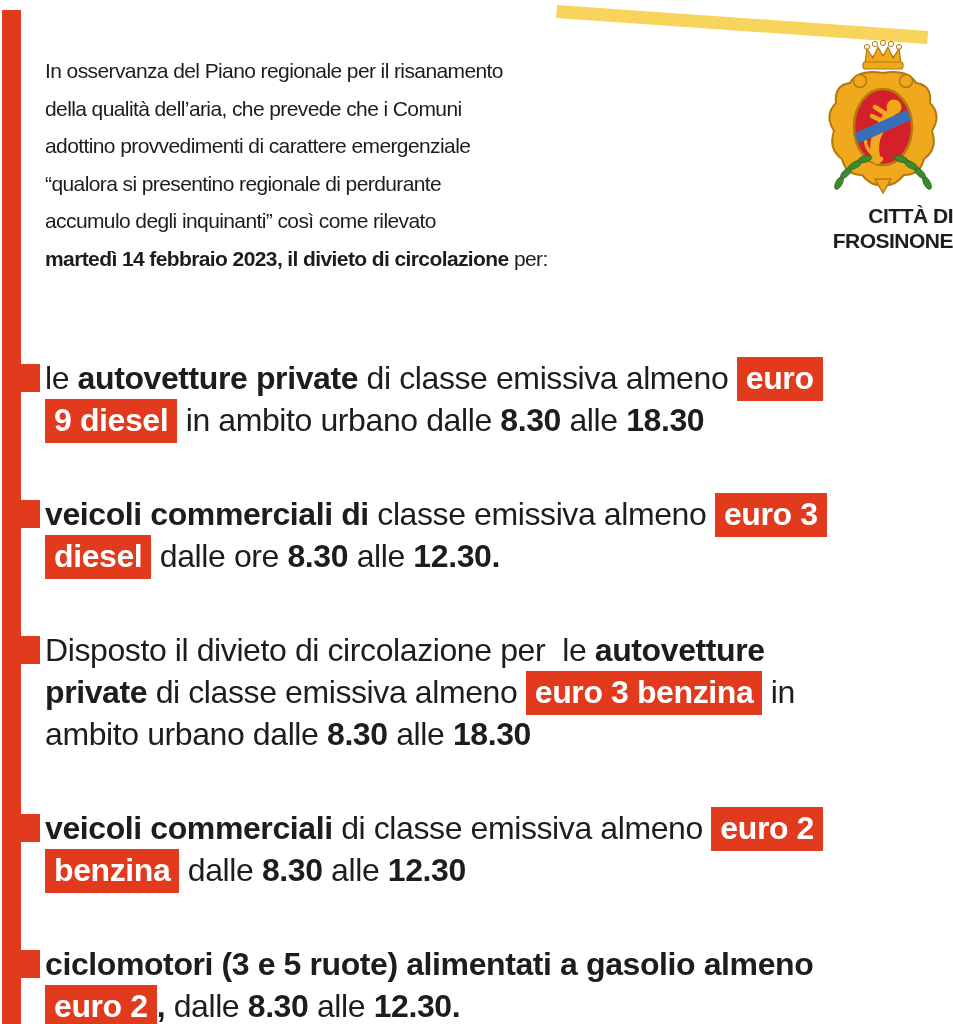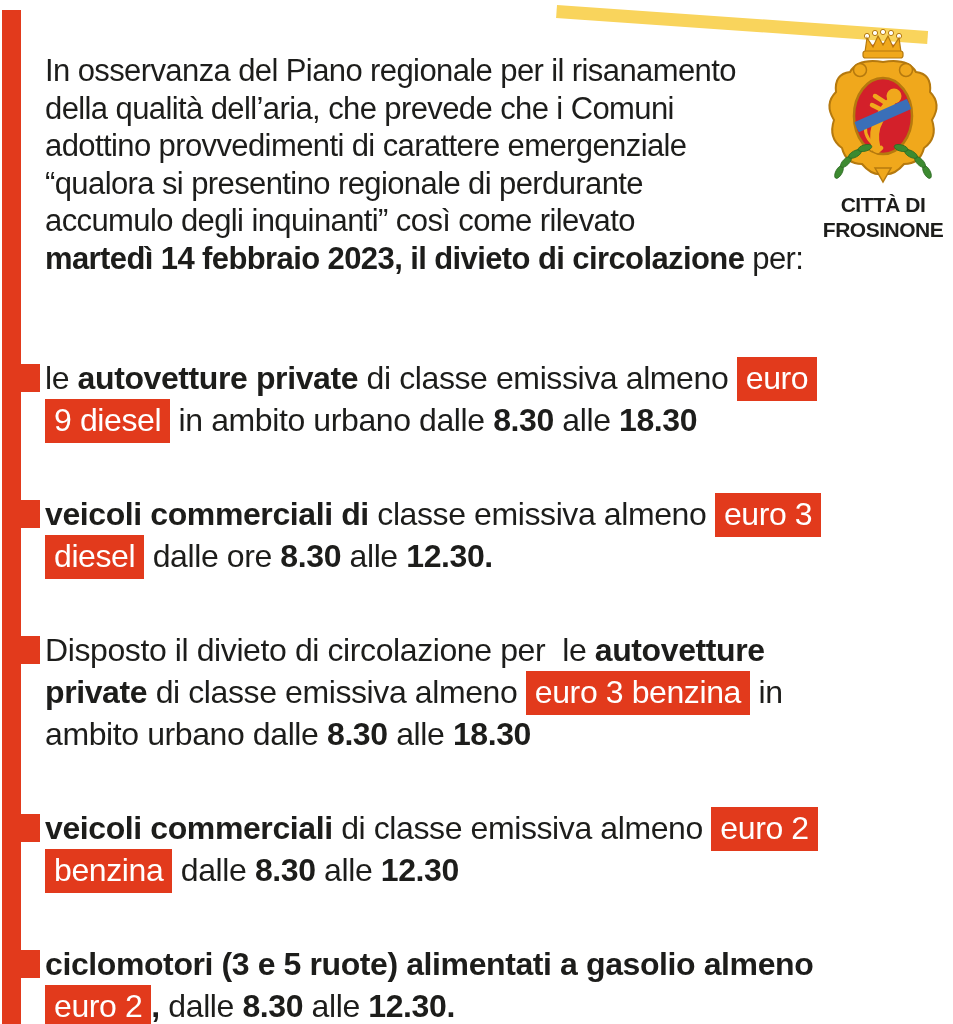--- a/index.html
+++ b/index.html
@@ -32,47 +32,47 @@
   .yellow-line{
     position:absolute;left:557px;top:5px;
     width:372px;height:13px;
     background:var(--yellow);
     transform:rotate(4deg);
     transform-origin:left top;
   }
   .intro{
     position:relative;
     margin:52px 0 0 45px;
-    font-size:31px;line-height:37.5px;
+    font-size:21px;line-height:37.5px;
     letter-spacing:-0.6px;
   }
   .line{white-space:pre;}
   .seg-r{font-weight:400;}
   .seg-b{font-weight:700;}
   .seg-hl{
-    font-weight:400;color:#fff;
+    font-weight:700;color:#fff;
     background:var(--red);
     padding:3px 9px 5px 9px;
   }
   .bullets{
     position:relative;
     margin-left:45px;
     font-size:32px;line-height:42px;
     letter-spacing:-0.4px;
   }
   .bullet{position:relative;margin-top:52px;}
   .bullet:first-child{margin-top:80px;}
   .marker{
     position:absolute;left:-24px;top:7px;
     width:19px;height:28px;
     background:var(--red);
   }
   .crest{
-    position:absolute;left:813px;top:28px;width:140px;
-    text-align:center;
+    position:absolute;left:813px;top:39px;width:140px;
+    text-align:right;
   }
   .crest svg{display:block;margin:0 auto;}
   .crest-caption{
     margin-top:4px;
     font-size:21px;line-height:25px;
     font-weight:700;letter-spacing:-0.5px;
     color:var(--text);
   }
 </style>
 </head>

